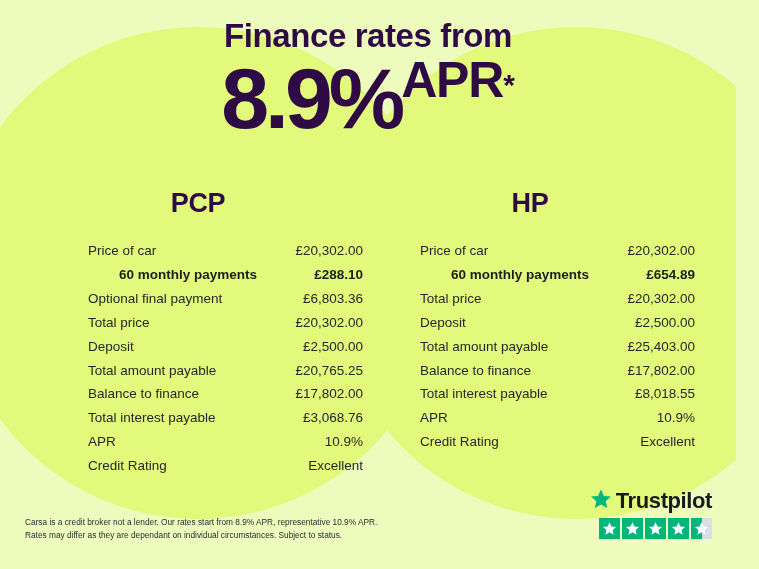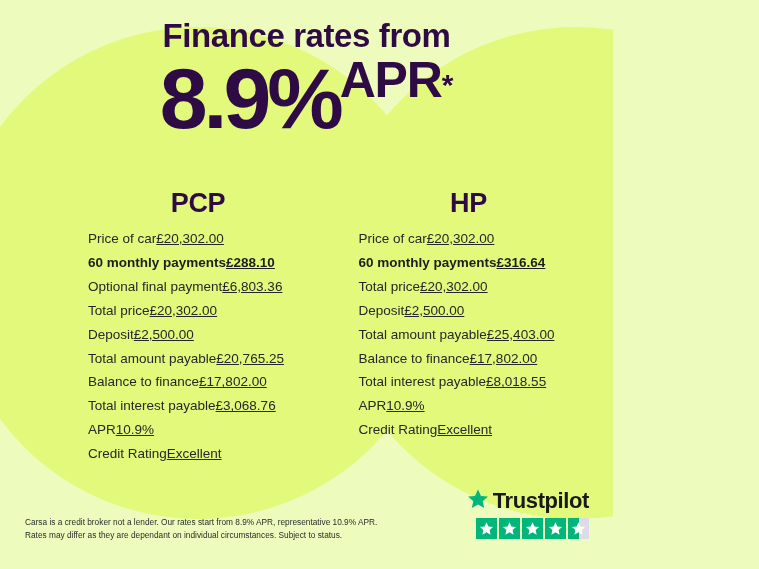--- a/index.html
+++ b/index.html
@@ -13,21 +13,21 @@
 
   body {
     font-family:"Liberation Sans", sans-serif;
     background:#EDFCBC;
     position:relative;
   }
 
   #stage {
     position:absolute;
     inset:0;
-    width:613px;
+    width:736px;
     height:569px;
     overflow:hidden;
     background:#EDFCBC;
   }
 
   
   .blob {
     position:absolute;
     border-radius:50%;
     background:#E2F97C;
@@ -88,36 +88,37 @@
   .col-inner { width:275px; margin:0 auto; }
   .col-left  .col-inner { margin-left:88px; }
   .col-right .col-inner { margin-left:52px; }
 
   .col-title {
     text-align:center;
     font-size:27px;
     font-weight:700;
     color:#2E0B45;
     letter-spacing:-0.3px;
-    margin-bottom:8px;
+    margin-bottom:20px;
   }
   .col-left .col-title { padding-right:55px; }
   .col-right .col-title { padding-right:55px; }
 
   .row {
     display:flex;
+    justify-content:space-between;
     align-items:baseline;
     font-size:13.5px;
     color:#272727;
     line-height:1;
     padding:5.2px 0;
   }
   .row .lbl { white-space:nowrap; }
-  .row .val { white-space:nowrap; text-align:right;text-decoration:underline; }
-  .row.bold .lbl, .row.bold .val { font-weight:700; color:#1d1d1d; }
+  .row .val { white-space:nowrap; text-align:right; }
+  .row.bold .lbl, .row.bold .val { font-weight:700; color:#1d1d1d;margin-left:31px; }
 
   
   .disclaimer {
     position:absolute;
     left:25px;
     top:516px;
     width:420px;
     font-size:8.3px;
     line-height:1.55;
     color:#2b2b2b;
@@ -237,21 +238,21 @@
     <div class="col col-right">
       <div class="col-inner">
         <div class="col-title">HP</div>
         <div id="tbl-hp">
             <div class="row">
               <span class="lbl">Price of car</span>
               <span class="val">£20,302.00</span>
             </div>
             <div class="row bold">
               <span class="lbl">60 monthly payments</span>
-              <span class="val">£316.64</span>
+              <span class="val">£654.89</span>
             </div>
             <div class="row">
               <span class="lbl">Total price</span>
               <span class="val">£20,302.00</span>
             </div>
             <div class="row">
               <span class="lbl">Deposit</span>
               <span class="val">£2,500.00</span>
             </div>
             <div class="row">

